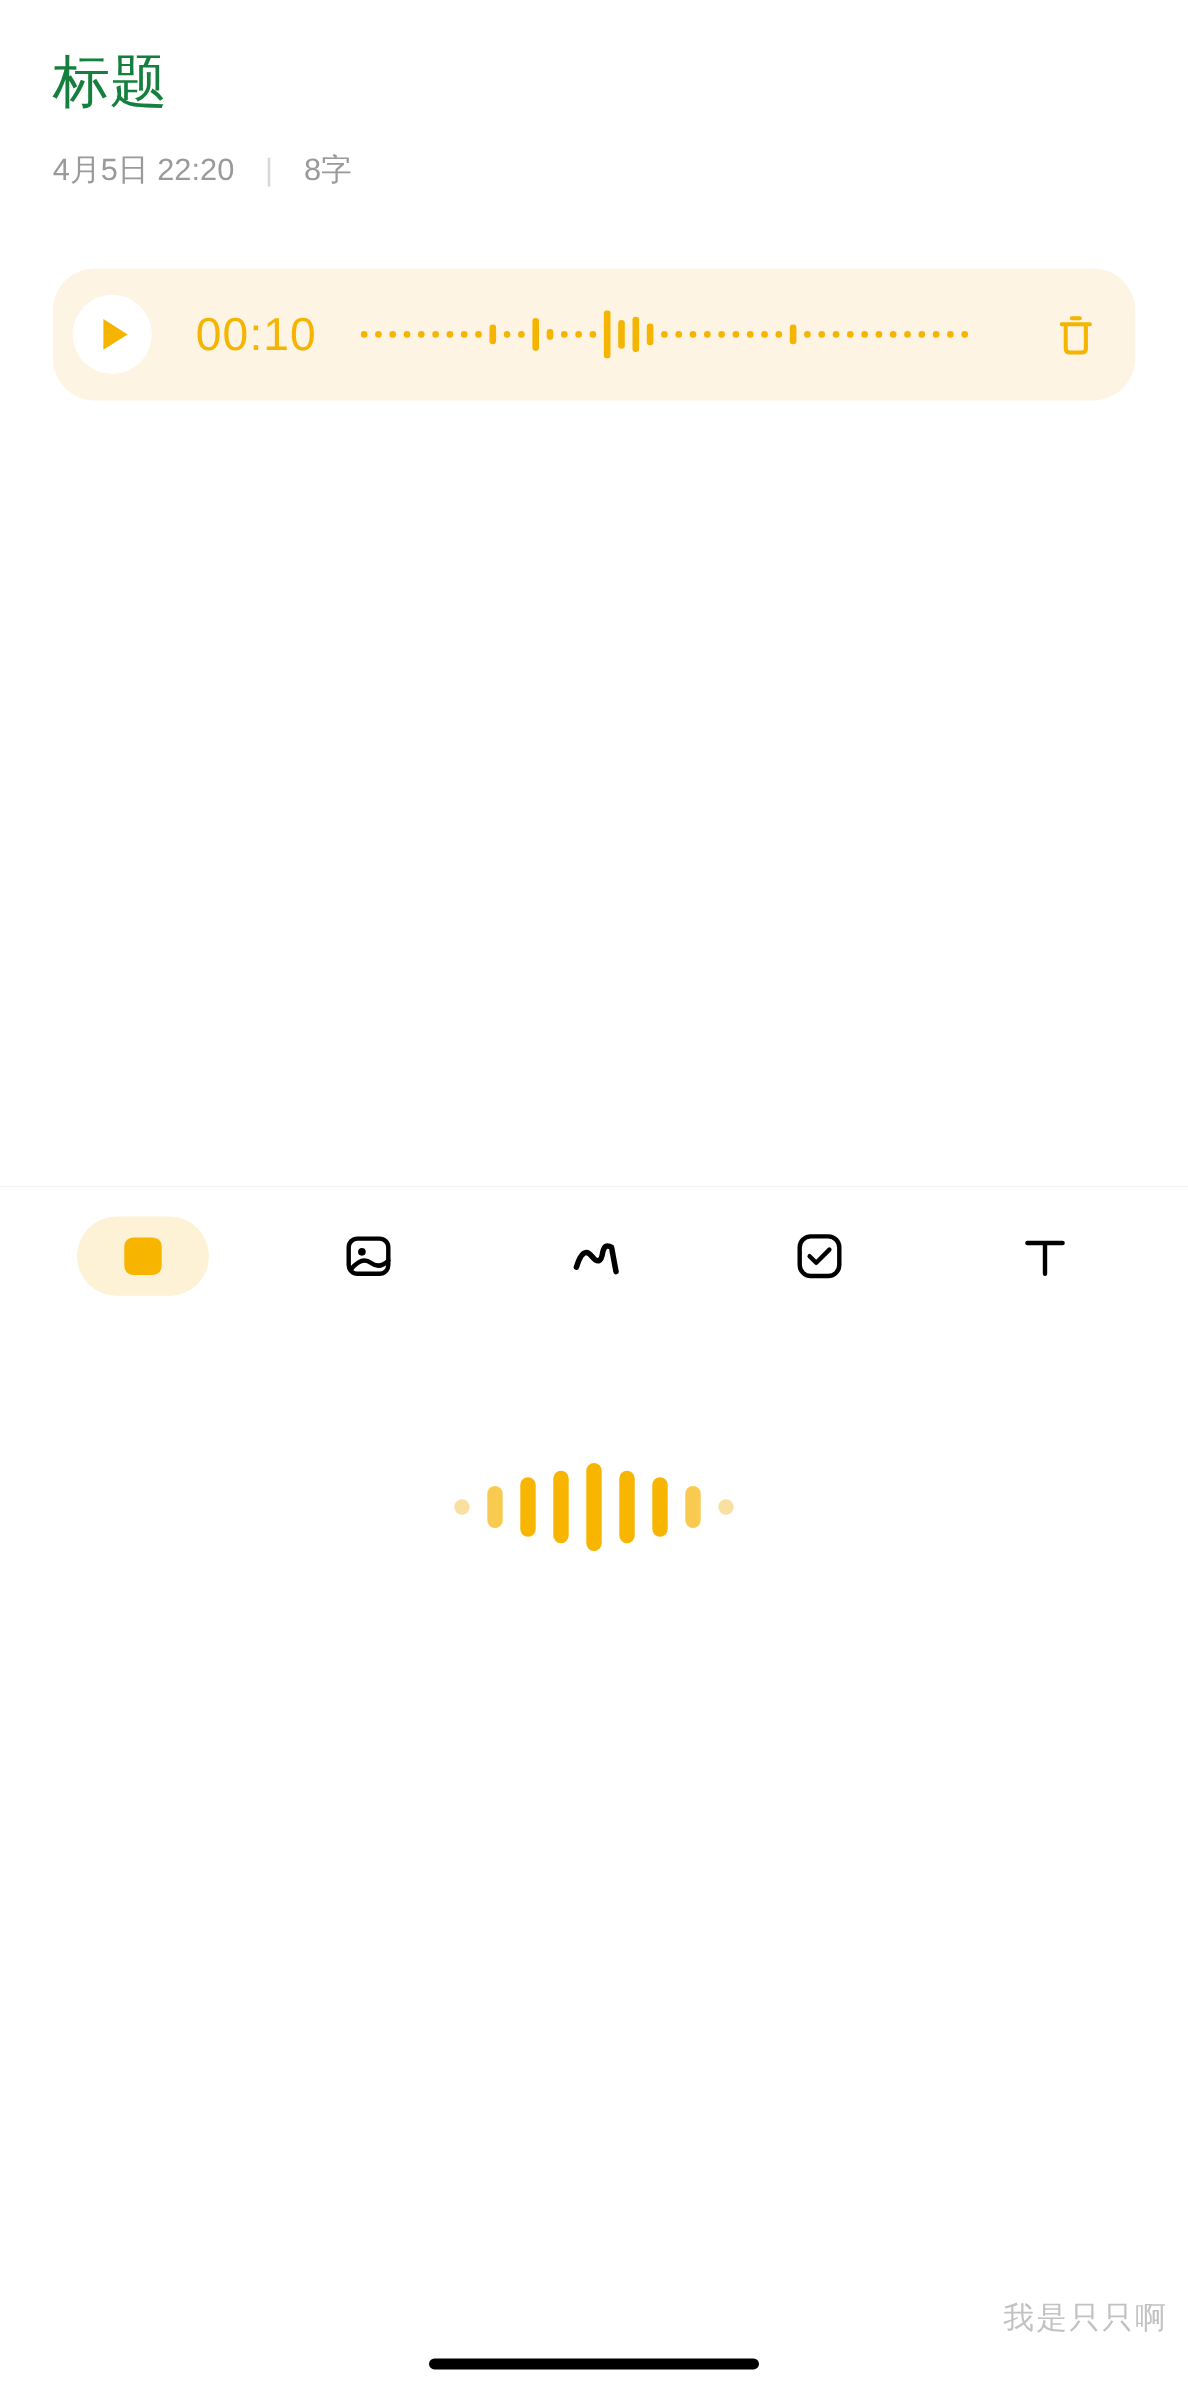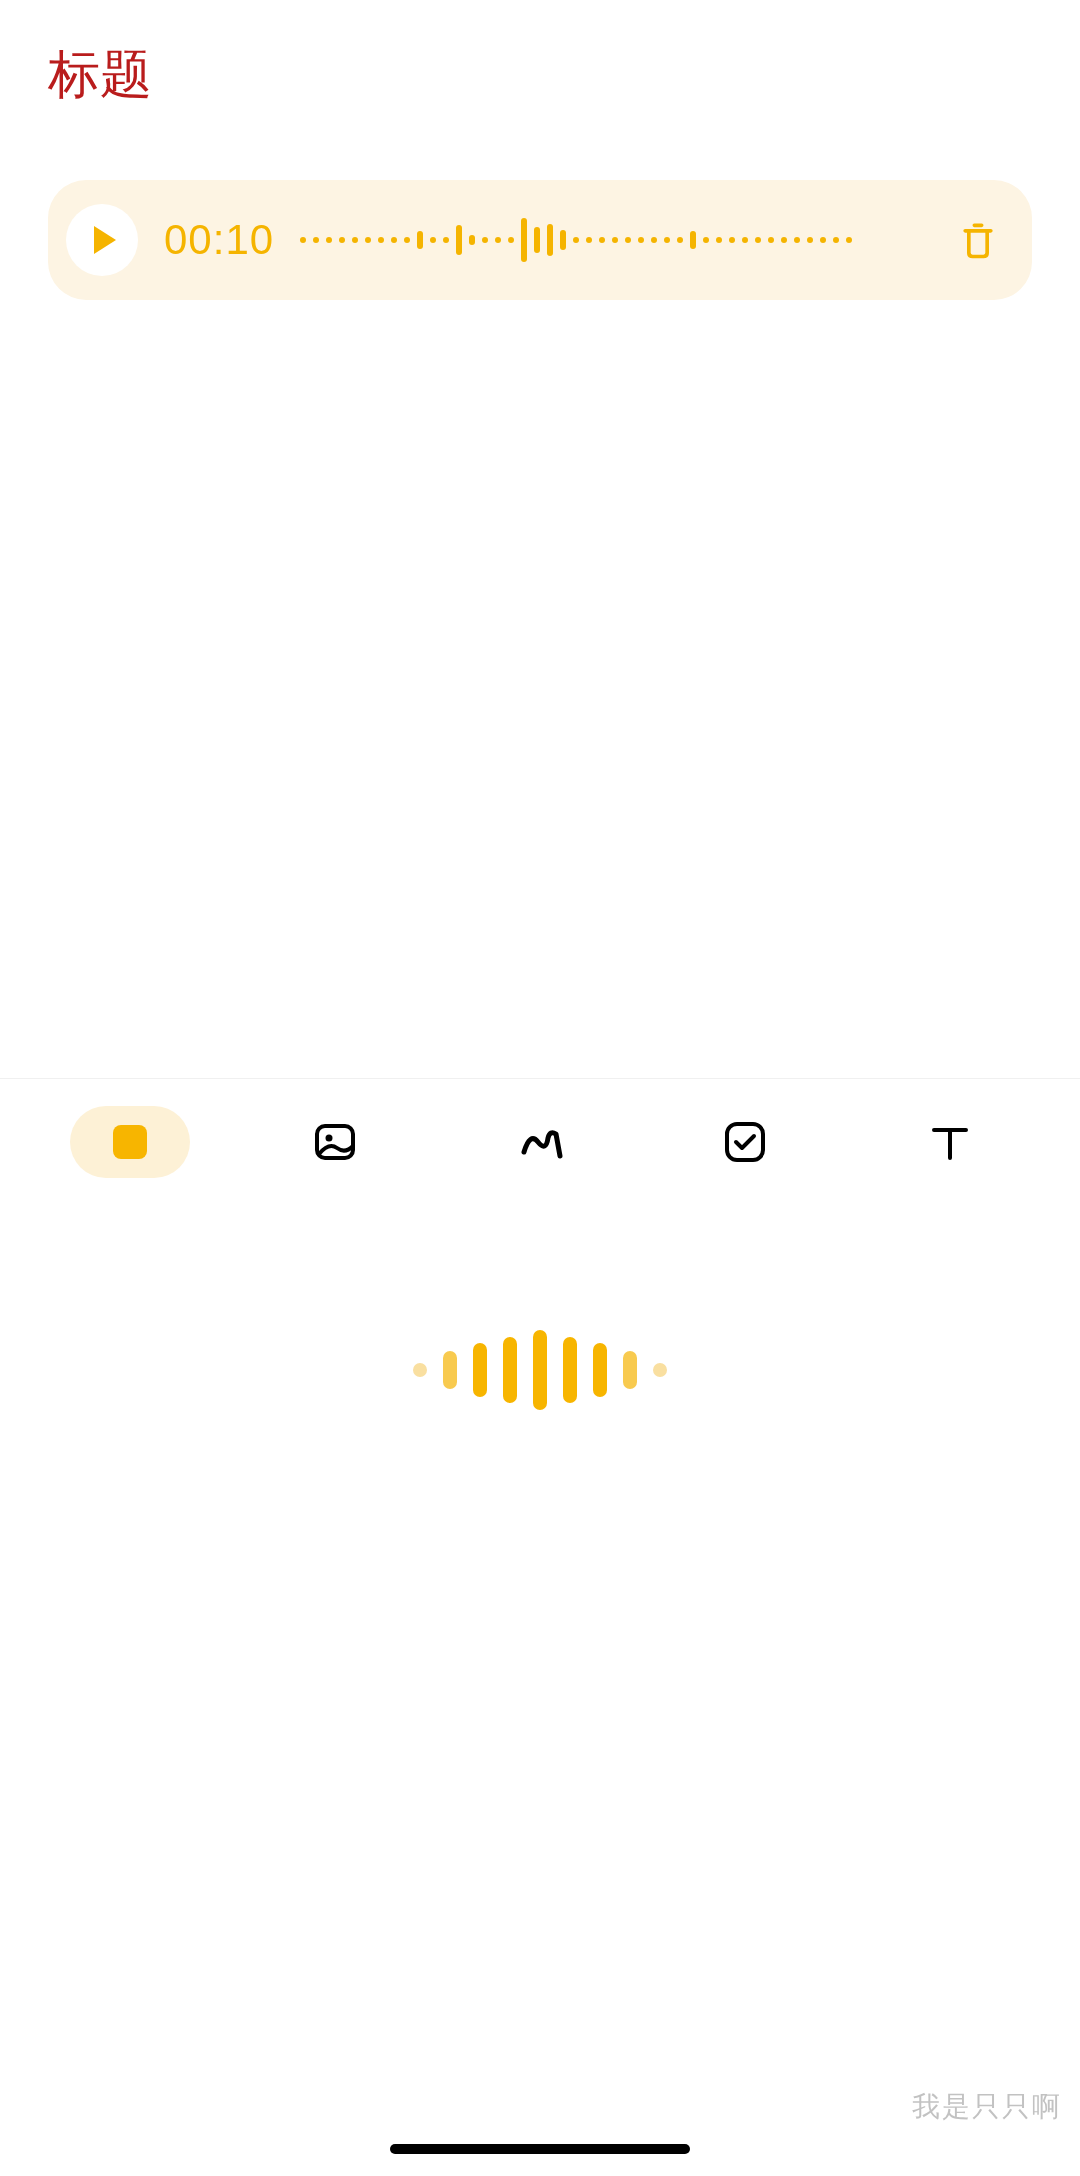--- a/index.html
+++ b/index.html
@@ -10,21 +10,21 @@
   font-family: -apple-system, "PingFang SC", "Helvetica Neue", sans-serif;
   position: relative;
   overflow: hidden;
 }
 .title-area {
   padding: 40px 48px 0 48px;
 }
 .title-placeholder {
   font-size: 52px;
   font-weight: 500;
-  color: #b91c1c;
+  color: #15803d;
 }
 .meta-line {
   margin-top: 26px;
   display: flex;
   align-items: center;
   gap: 28px;
   font-size: 28px;
   color: #9a9a9a;
 }
 .meta-divider {
@@ -33,21 +33,21 @@
 .content-area {
   padding: 0 48px;
   margin-top: 70px;
 }
 .audio-card {
   background: #fdf4e3;
   border-radius: 38px;
   padding: 24px 32px 24px 18px;
   display: flex;
   align-items: center;
-  gap: 26px;
+  gap: 40px;
   width: 100%;
 }
 .play-btn {
   width: 72px;
   height: 72px;
   border-radius: 50%;
   background: #ffffff;
   display: flex;
   align-items: center;
   justify-content: center;
@@ -177,20 +177,25 @@
   height: 10px;
   background: #000;
   border-radius: 5px;
 }
 </style>
 </head>
 <body>
 
 <div class="title-area">
   <div class="title-placeholder">标题</div>
+  <div class="meta-line">
+    <span>4月5日 22:20</span>
+    <span class="meta-divider">|</span>
+    <span>8字</span>
+  </div>
 </div>
 
 <div class="content-area">
   <div class="audio-card">
     <div class="play-btn">
       <div class="play-triangle"></div>
     </div>
     <div class="audio-time">00:10</div>
     <div class="waveform" id="wave1">
         <div class="dot" style="height: 6px;"></div>

